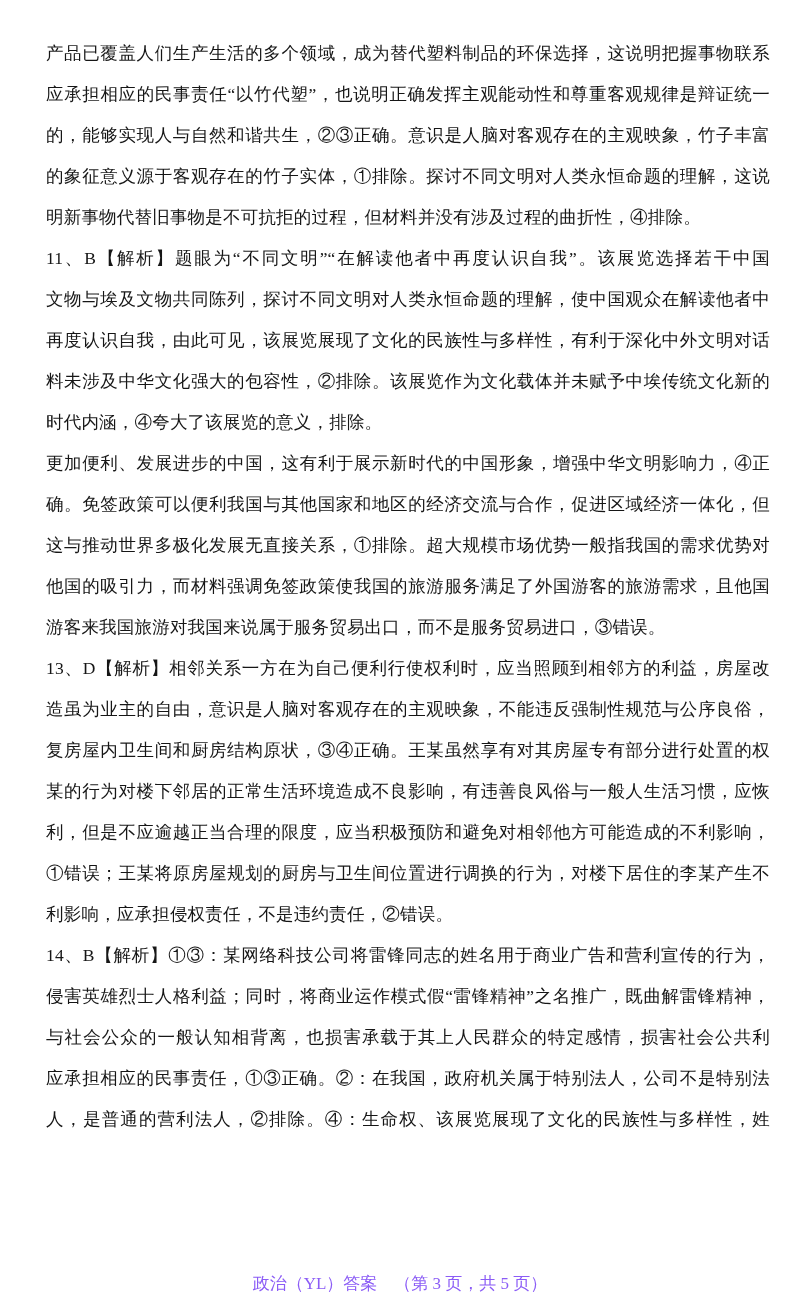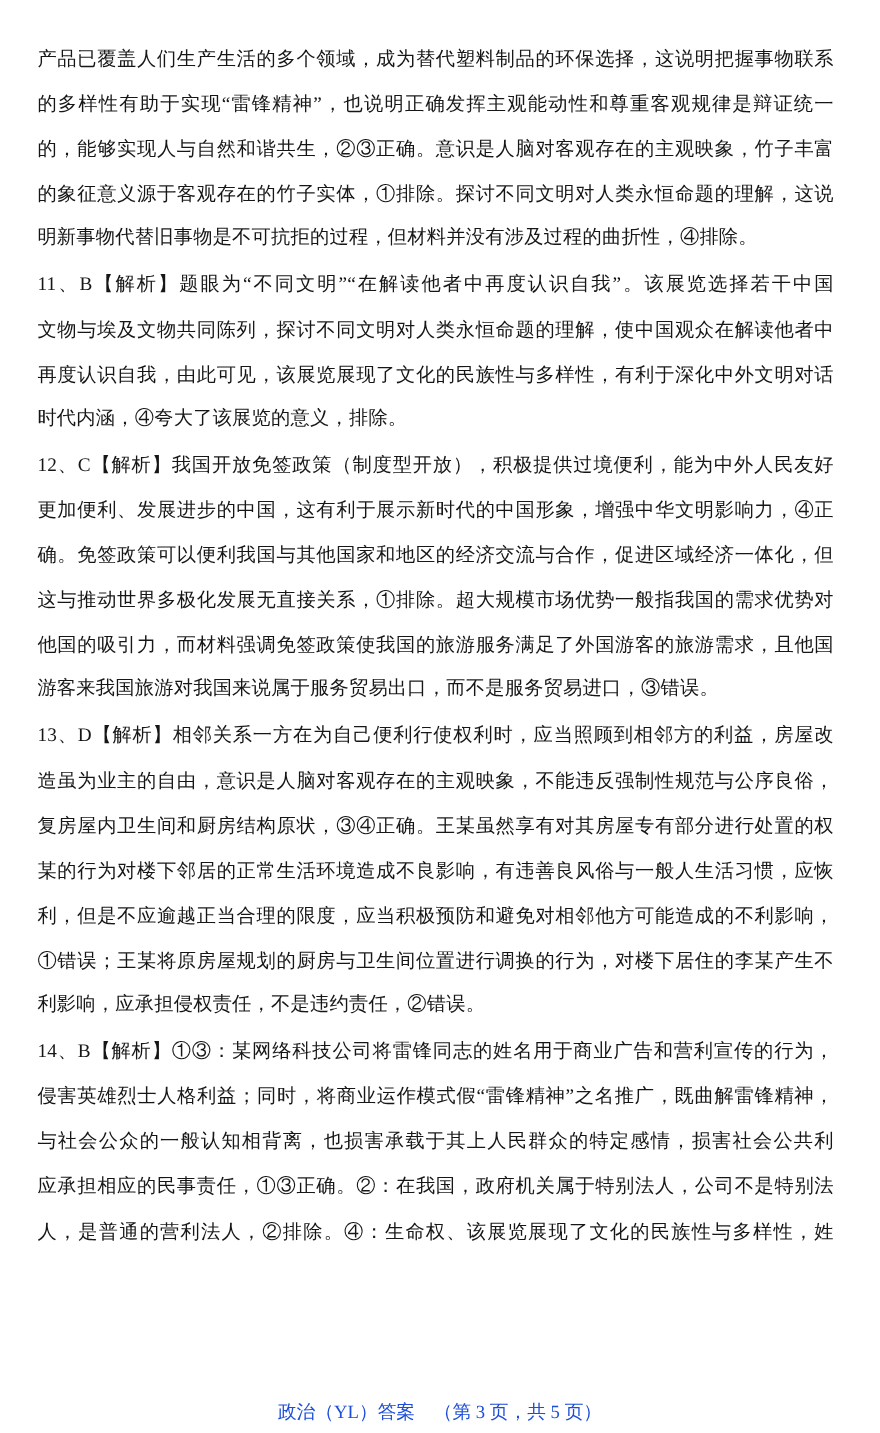--- a/index.html
+++ b/index.html
@@ -9,73 +9,72 @@
     background: #ffffff;
   }
   body {
     position: relative;
     font-family: "Liberation Serif", "DejaVu Serif", serif;
     color: #161616;
     overflow: hidden;
   }
   .page {
     position: absolute;
-    left: 34px;
+    left: 46px;
     top: 33px;
     width: 724px;
   }
   .line {
     font-size: 17.5px;
     line-height: 41px;
     height: 41px;
     overflow: hidden;
     text-align: justify;
     text-align-last: justify;
     letter-spacing: 0.2px;
   }
   .line.end {
     text-align: left;
     text-align-last: left;
-    font-family: Liberation Mono, monospace;
   }
   .line b { font-weight: normal; }
   .footer {
     position: absolute;
     left: 0;
     width: 800px;
     top: 1272px;
     height: 24px;
     line-height: 24px;
     font-size: 17px;
     text-align: center;
-    color: #1d4ed8;
+    color: #8b5cf6;
   }
 </style>
 </head>
 <body>
 
 <div class="page">
 
   <section>
     <div class="line">产品已覆盖人们生产生活的多个领域，成为替代塑料制品的环保选择，这说明把握事物联系</div>
-    <div class="line">的多样性有助于实现“雷锋精神”，也说明正确发挥主观能动性和尊重客观规律是辩证统一</div>
+    <div class="line">应承担相应的民事责任“以竹代塑”，也说明正确发挥主观能动性和尊重客观规律是辩证统一</div>
     <div class="line">的，能够实现人与自然和谐共生，②③正确。意识是人脑对客观存在的主观映象，竹子丰富</div>
     <div class="line">的象征意义源于客观存在的竹子实体，①排除。探讨不同文明对人类永恒命题的理解，这说</div>
     <div class="line end">明新事物代替旧事物是不可抗拒的过程，但材料并没有涉及过程的曲折性，④排除。</div>
   </section>
 
   <section>
     <div class="line">11、B<b>【解析】</b>题眼为“不同文明”“在解读他者中再度认识自我”。该展览选择若干中国</div>
     <div class="line">文物与埃及文物共同陈列，探讨不同文明对人类永恒命题的理解，使中国观众在解读他者中</div>
     <div class="line">再度认识自我，由此可见，该展览展现了文化的民族性与多样性，有利于深化中外文明对话</div>
+    <div class="line">料未涉及中华文化强大的包容性，②排除。该展览作为文化载体并未赋予中埃传统文化新的</div>
     <div class="line end">时代内涵，④夸大了该展览的意义，排除。</div>
   </section>
 
   <section>
-    <div class="line">12、C<b>【解析】</b>我国开放免签政策（制度型开放），积极提供过境便利，能为中外人民友好</div>
     <div class="line">更加便利、发展进步的中国，这有利于展示新时代的中国形象，增强中华文明影响力，④正</div>
     <div class="line">确。免签政策可以便利我国与其他国家和地区的经济交流与合作，促进区域经济一体化，但</div>
     <div class="line">这与推动世界多极化发展无直接关系，①排除。超大规模市场优势一般指我国的需求优势对</div>
     <div class="line">他国的吸引力，而材料强调免签政策使我国的旅游服务满足了外国游客的旅游需求，且他国</div>
     <div class="line end">游客来我国旅游对我国来说属于服务贸易出口，而不是服务贸易进口，③错误。</div>
   </section>
 
   <section>
     <div class="line">13、D<b>【解析】</b>相邻关系一方在为自己便利行使权利时，应当照顾到相邻方的利益，房屋改</div>
     <div class="line">造虽为业主的自由，意识是人脑对客观存在的主观映象，不能违反强制性规范与公序良俗，王</div>

